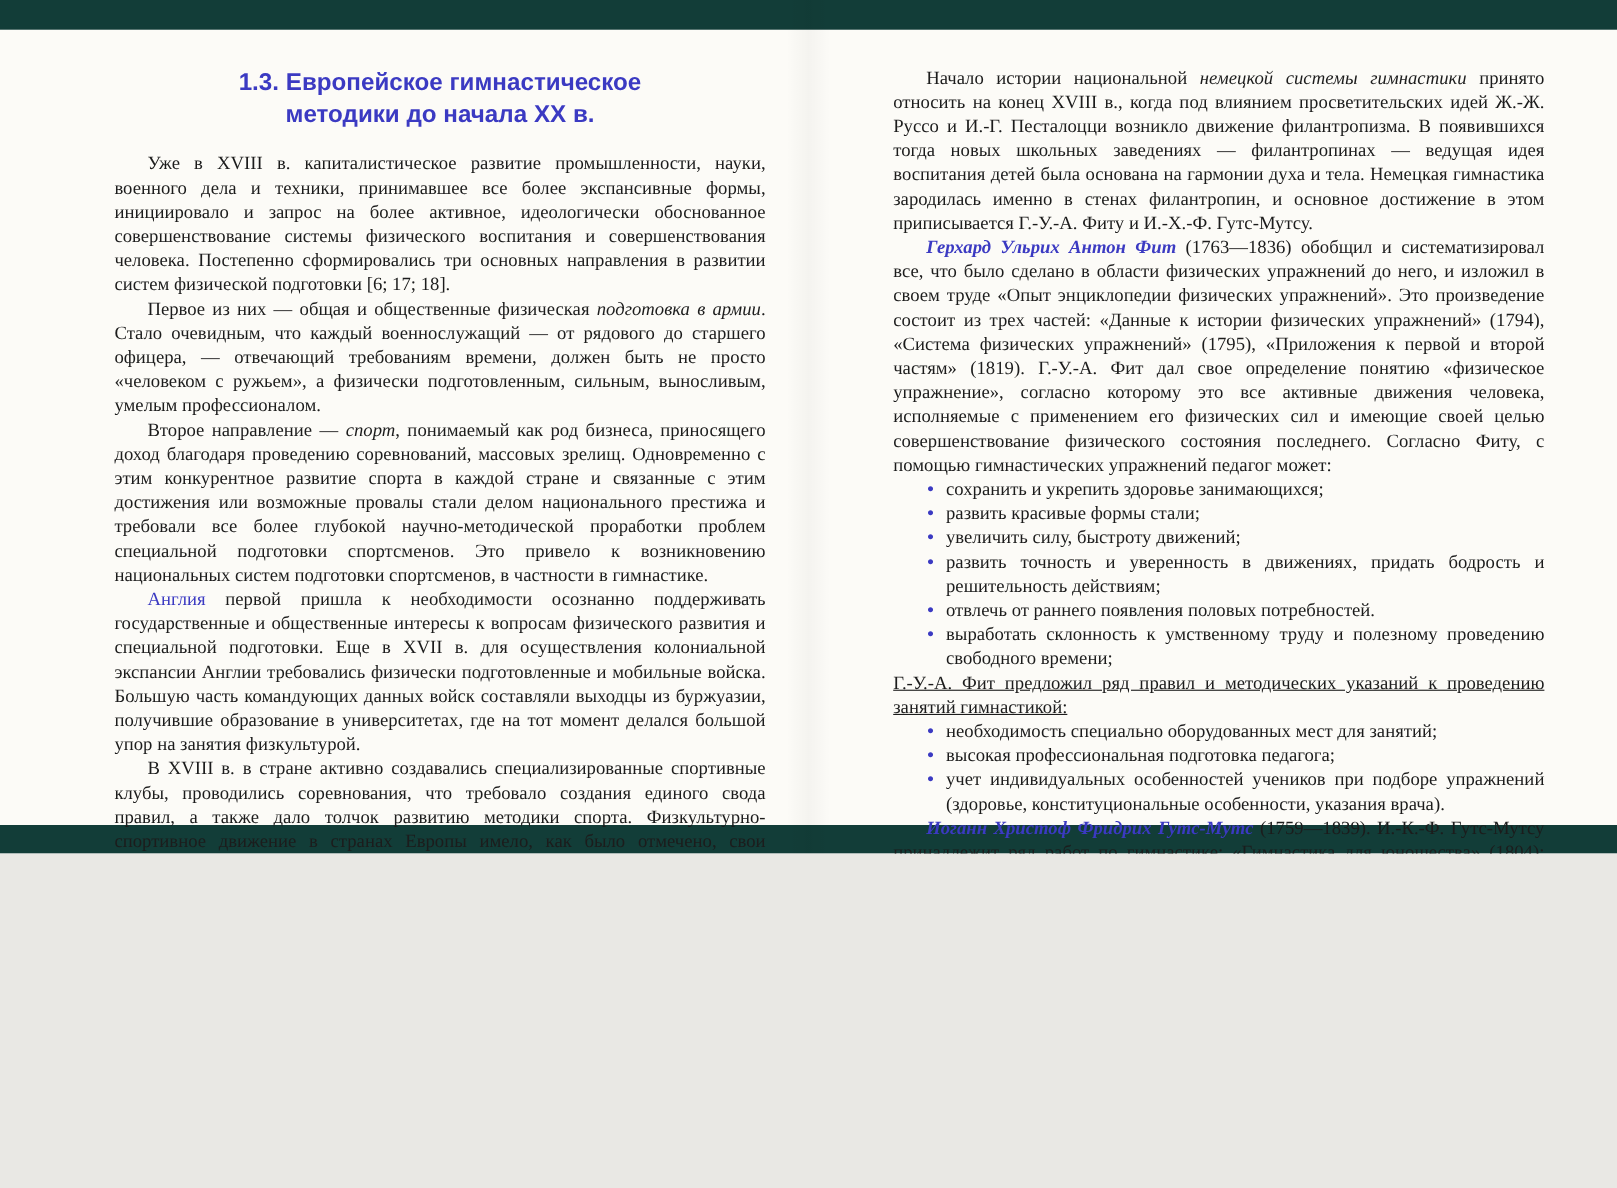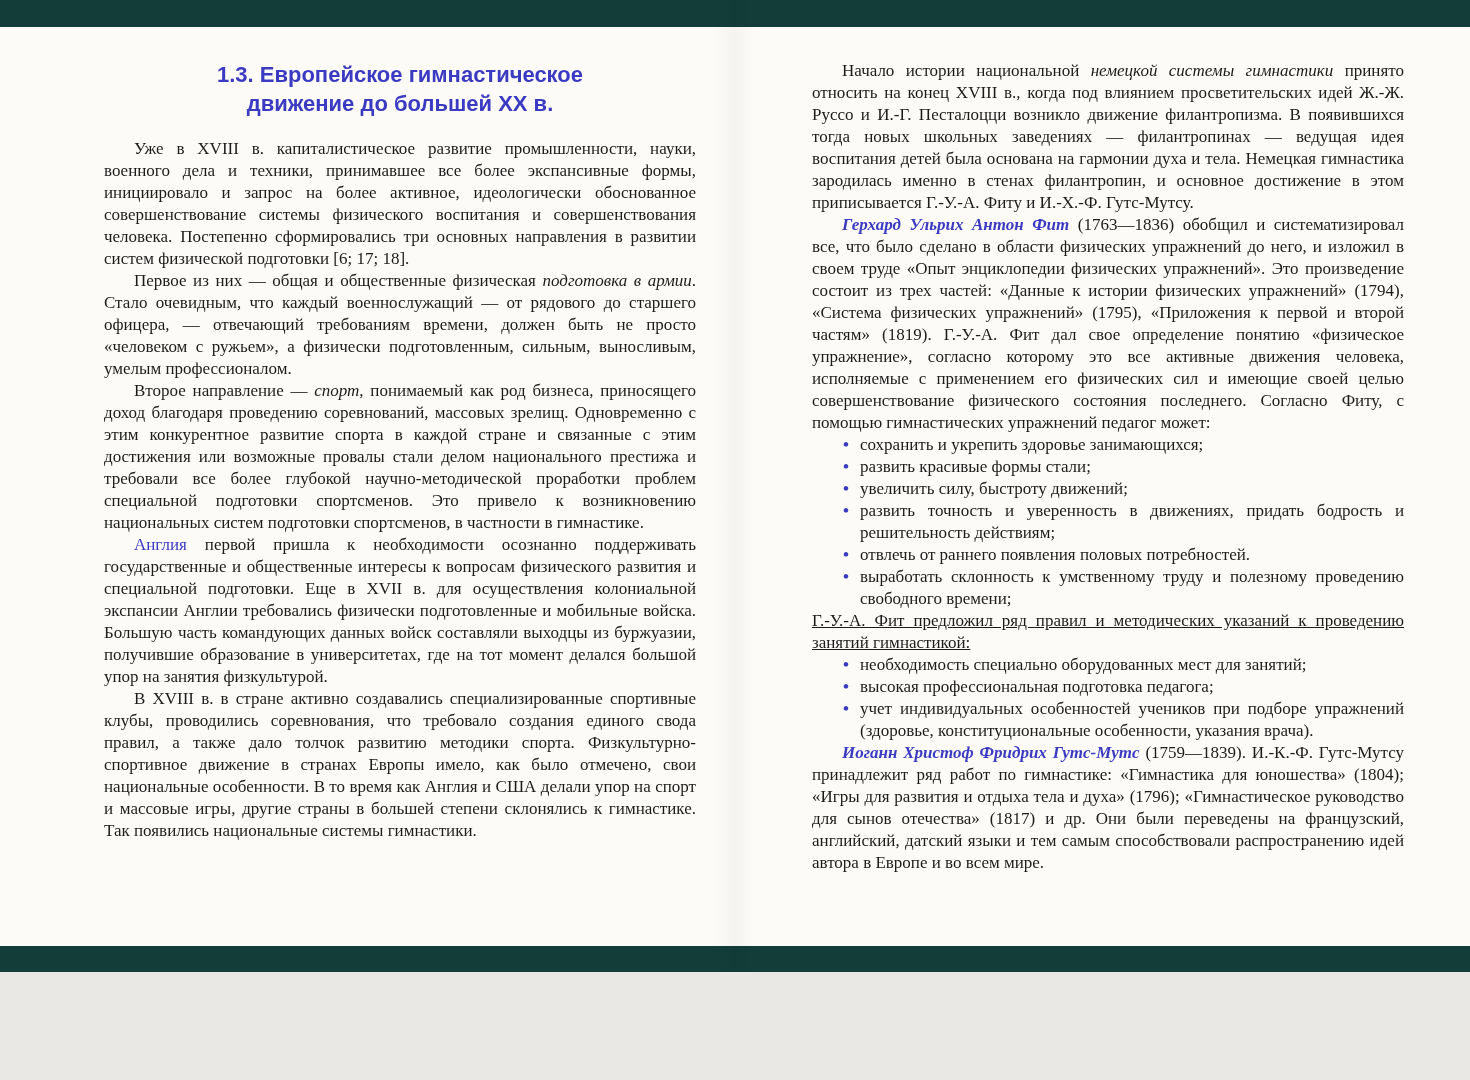--- a/index.html
+++ b/index.html
@@ -4,21 +4,21 @@
 <style>
   :root{
     --accent:#3b3ac2;
     --band:#123d38;
     --paper:#fcfbf7;
     --ink:#1c1c1c;
   }
   html,body{margin:0;padding:0;}
   body{width:1470px;height:1080px;background:#e9e8e4;}
   .scan{
-    position:relative;width:1470px;height:972px;overflow:hidden;
+    position:relative;width:1470px;height:776px;overflow:hidden;
     background:var(--paper);
     font-family:"Liberation Serif","DejaVu Serif",serif;
     color:var(--ink);
   }
   .spine-shadow{
     position:absolute;top:0;bottom:0;left:735px;width:40px;margin-left:-20px;
     background:linear-gradient(90deg,rgba(0,0,0,0) 0%,rgba(0,0,0,0.03) 50%,rgba(0,0,0,0) 100%);
     pointer-events:none;
   }
   .band{position:absolute;left:0;right:0;background:var(--band);}
@@ -67,21 +67,21 @@
 <body>
 
 <div class="scan">
   <div class="band band-top"></div>
   <div class="band band-bottom"></div>
   <div class="spine-shadow"></div>
 
   <div class="page page-left">
     <h1 class="heading">
       <span class="hline">1.3. Европейское гимнастическое</span>
-      <span class="hline">движение до большей XX в.</span>
+      <span class="hline">методики до начала XX в.</span>
     </h1>
     <div class="content" id="content-left">
         <p><span>Уже в XVIII в. капиталистическое развитие промышленности, науки, военного дела и техники, принимавшее все более экспансивные формы, инициировало и запрос на более активное, идеологически обоснованное совершенствование системы физического воспитания и совершенствования человека. Постепенно сформировались три основных направления в развитии систем физической подготовки [6; 17; 18].</span></p>
         <p><span>Первое из них — общая и общественные физическая </span><span class="seg-i">подготовка в армии</span><span>. Стало очевидным, что каждый военнослужащий — от рядового до старшего офицера, — отвечающий требованиям времени, должен быть не просто «человеком с ружьем», а физически подготовленным, сильным, выносливым, умелым профессионалом.</span></p>
         <p><span>Второе направление — </span><span class="seg-i">спорт</span><span>, понимаемый как род бизнеса, приносящего доход благодаря проведению соревнований, массовых зрелищ. Одновременно с этим конкурентное развитие спорта в каждой стране и связанные с этим достижения или возможные провалы стали делом национального престижа и требовали все более глубокой научно-методической проработки проблем специальной подготовки спортсменов. Это привело к возникновению национальных систем подготовки спортсменов, в частности в гимнастике.</span></p>
         <p><span class="seg-b">Англия</span><span> первой пришла к необходимости осознанно поддерживать государственные и общественные интересы к вопросам физического развития и специальной подготовки. Еще в XVII в. для осуществления колониальной экспансии Англии требовались физически подготовленные и мобильные войска. Большую часть командующих данных войск составляли выходцы из буржуазии, получившие образование в университетах, где на тот момент делался большой упор на занятия физкультурой.</span></p>
         <p><span>В XVIII в. в стране активно создавались специализированные спортивные клубы, проводились соревнования, что требовало создания единого свода правил, а также дало толчок развитию методики спорта. Физкультурно-спортивное движение в странах Европы имело, как было отмечено, свои национальные особенности. В то время как Англия и США делали упор на спорт и массовые игры, другие страны в большей степени склонялись к гимнастике. Так появились национальные системы гимнастики.</span></p>
       </div>
   </div>
 

